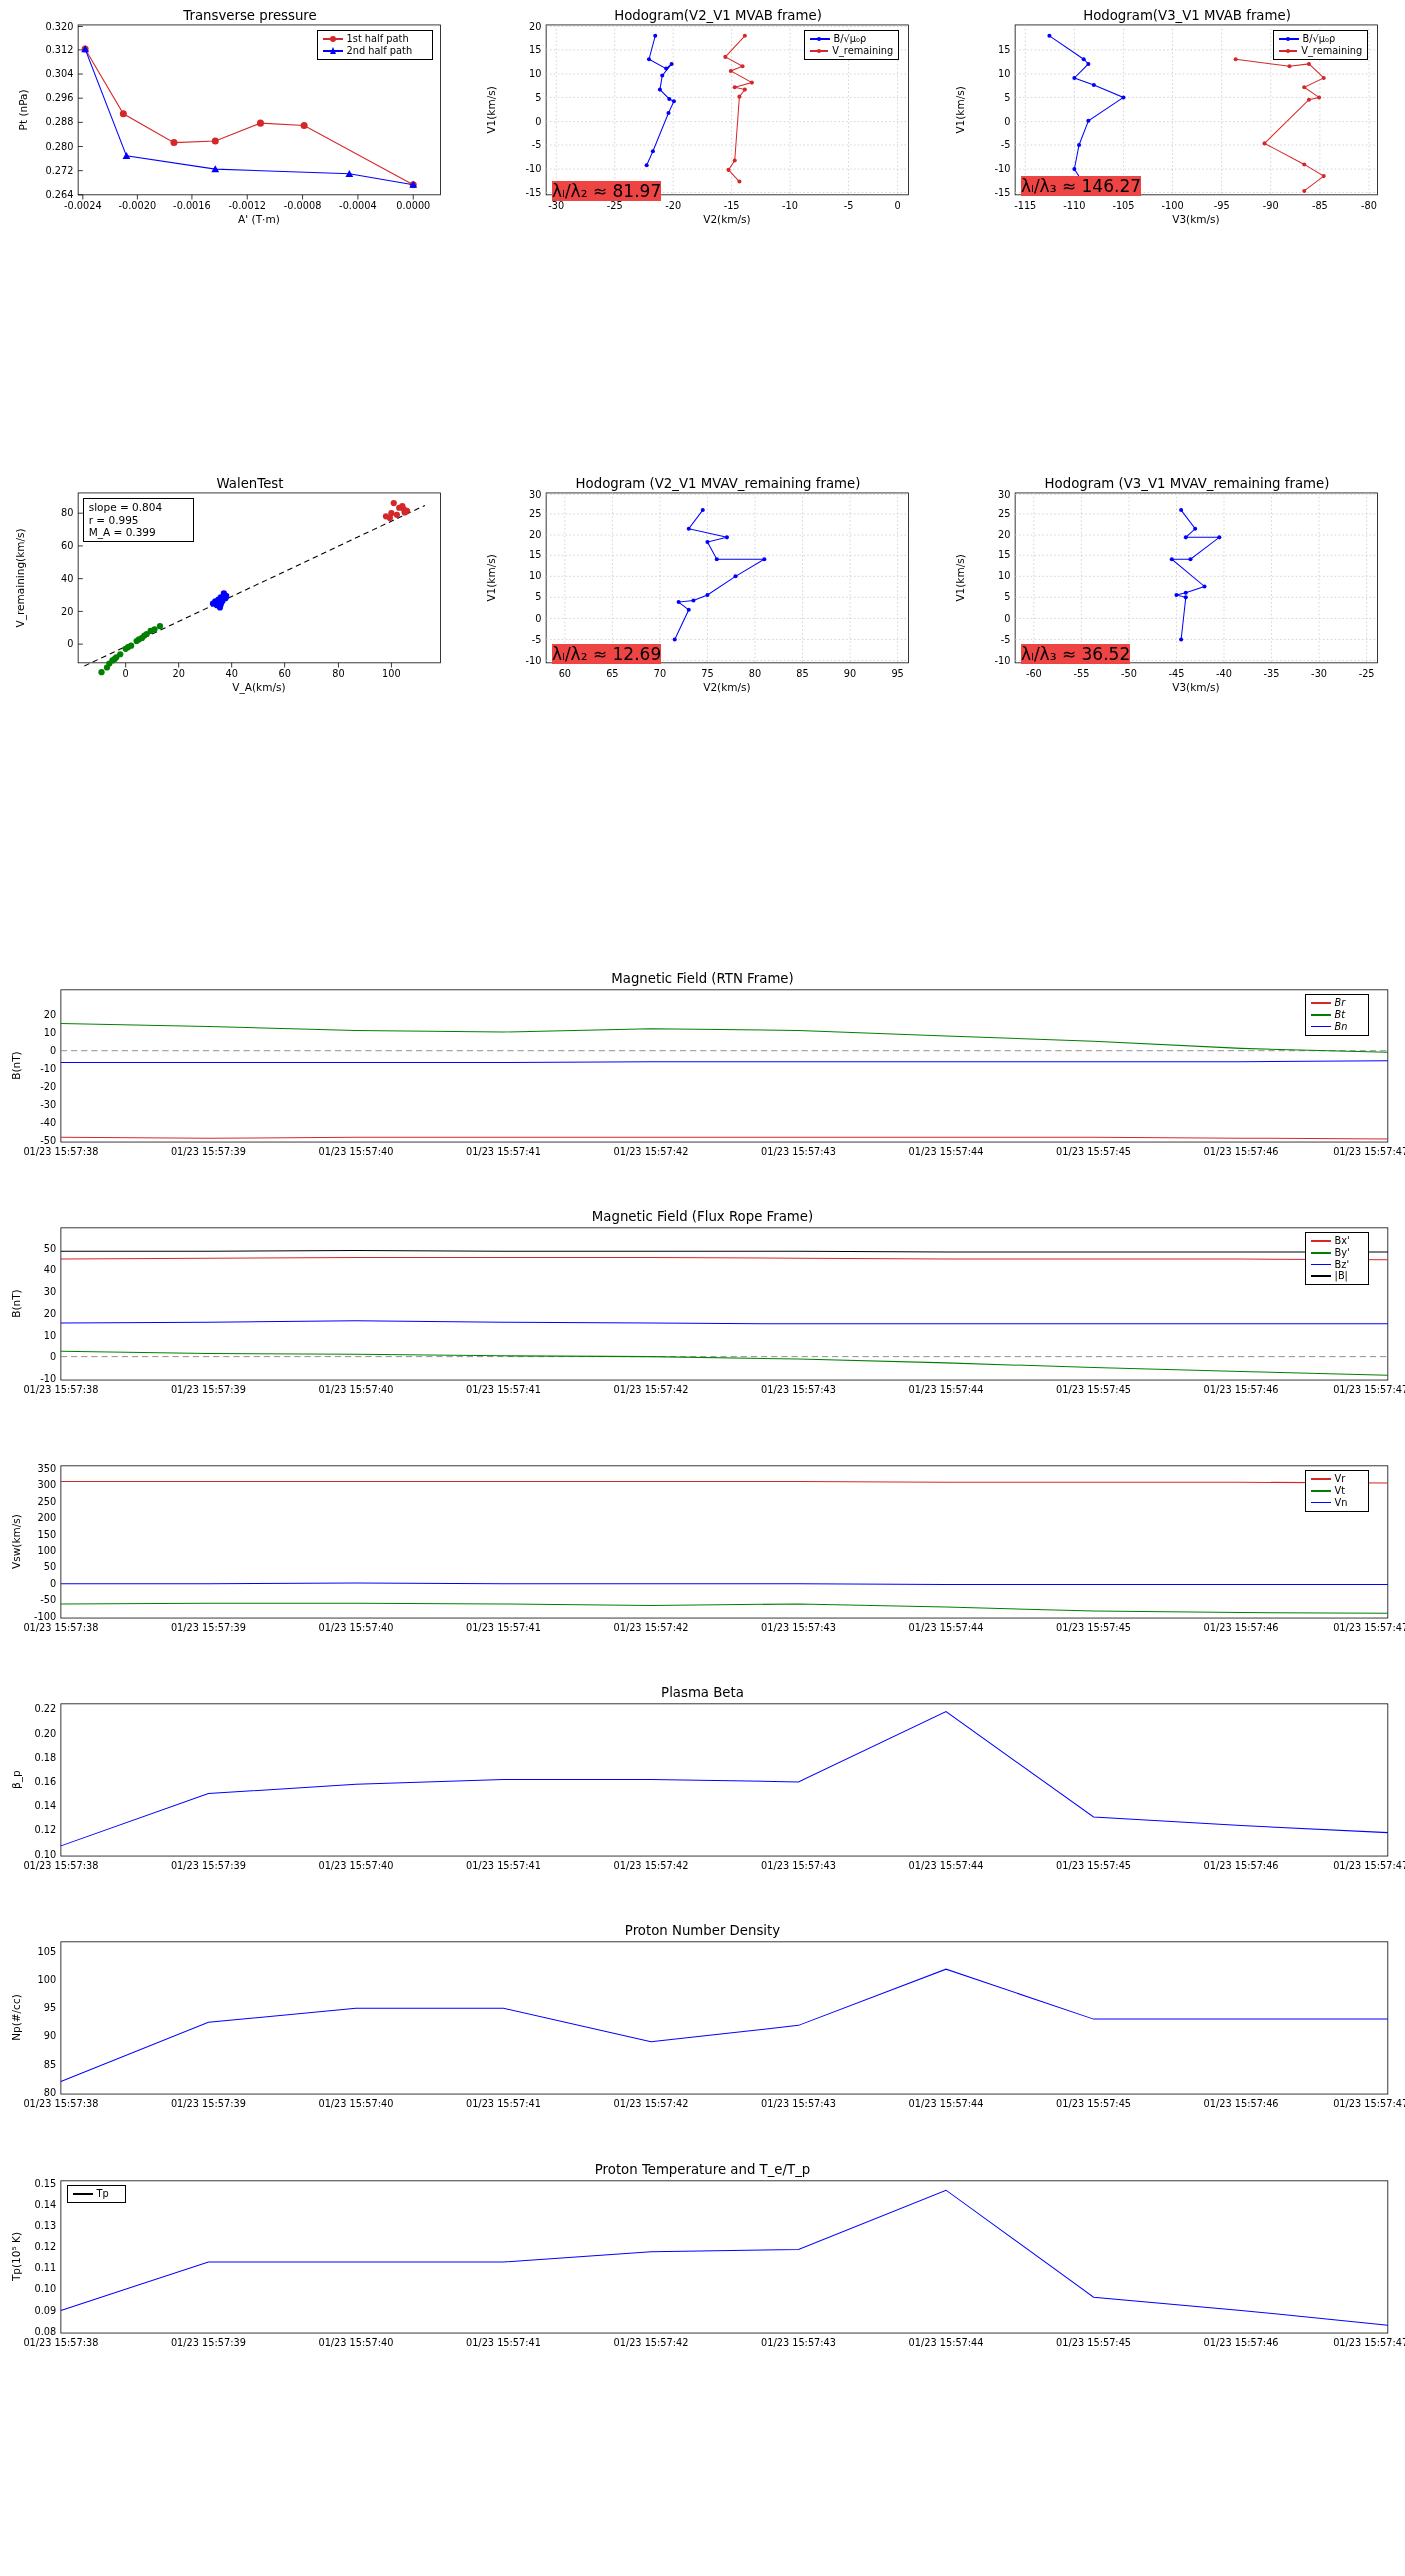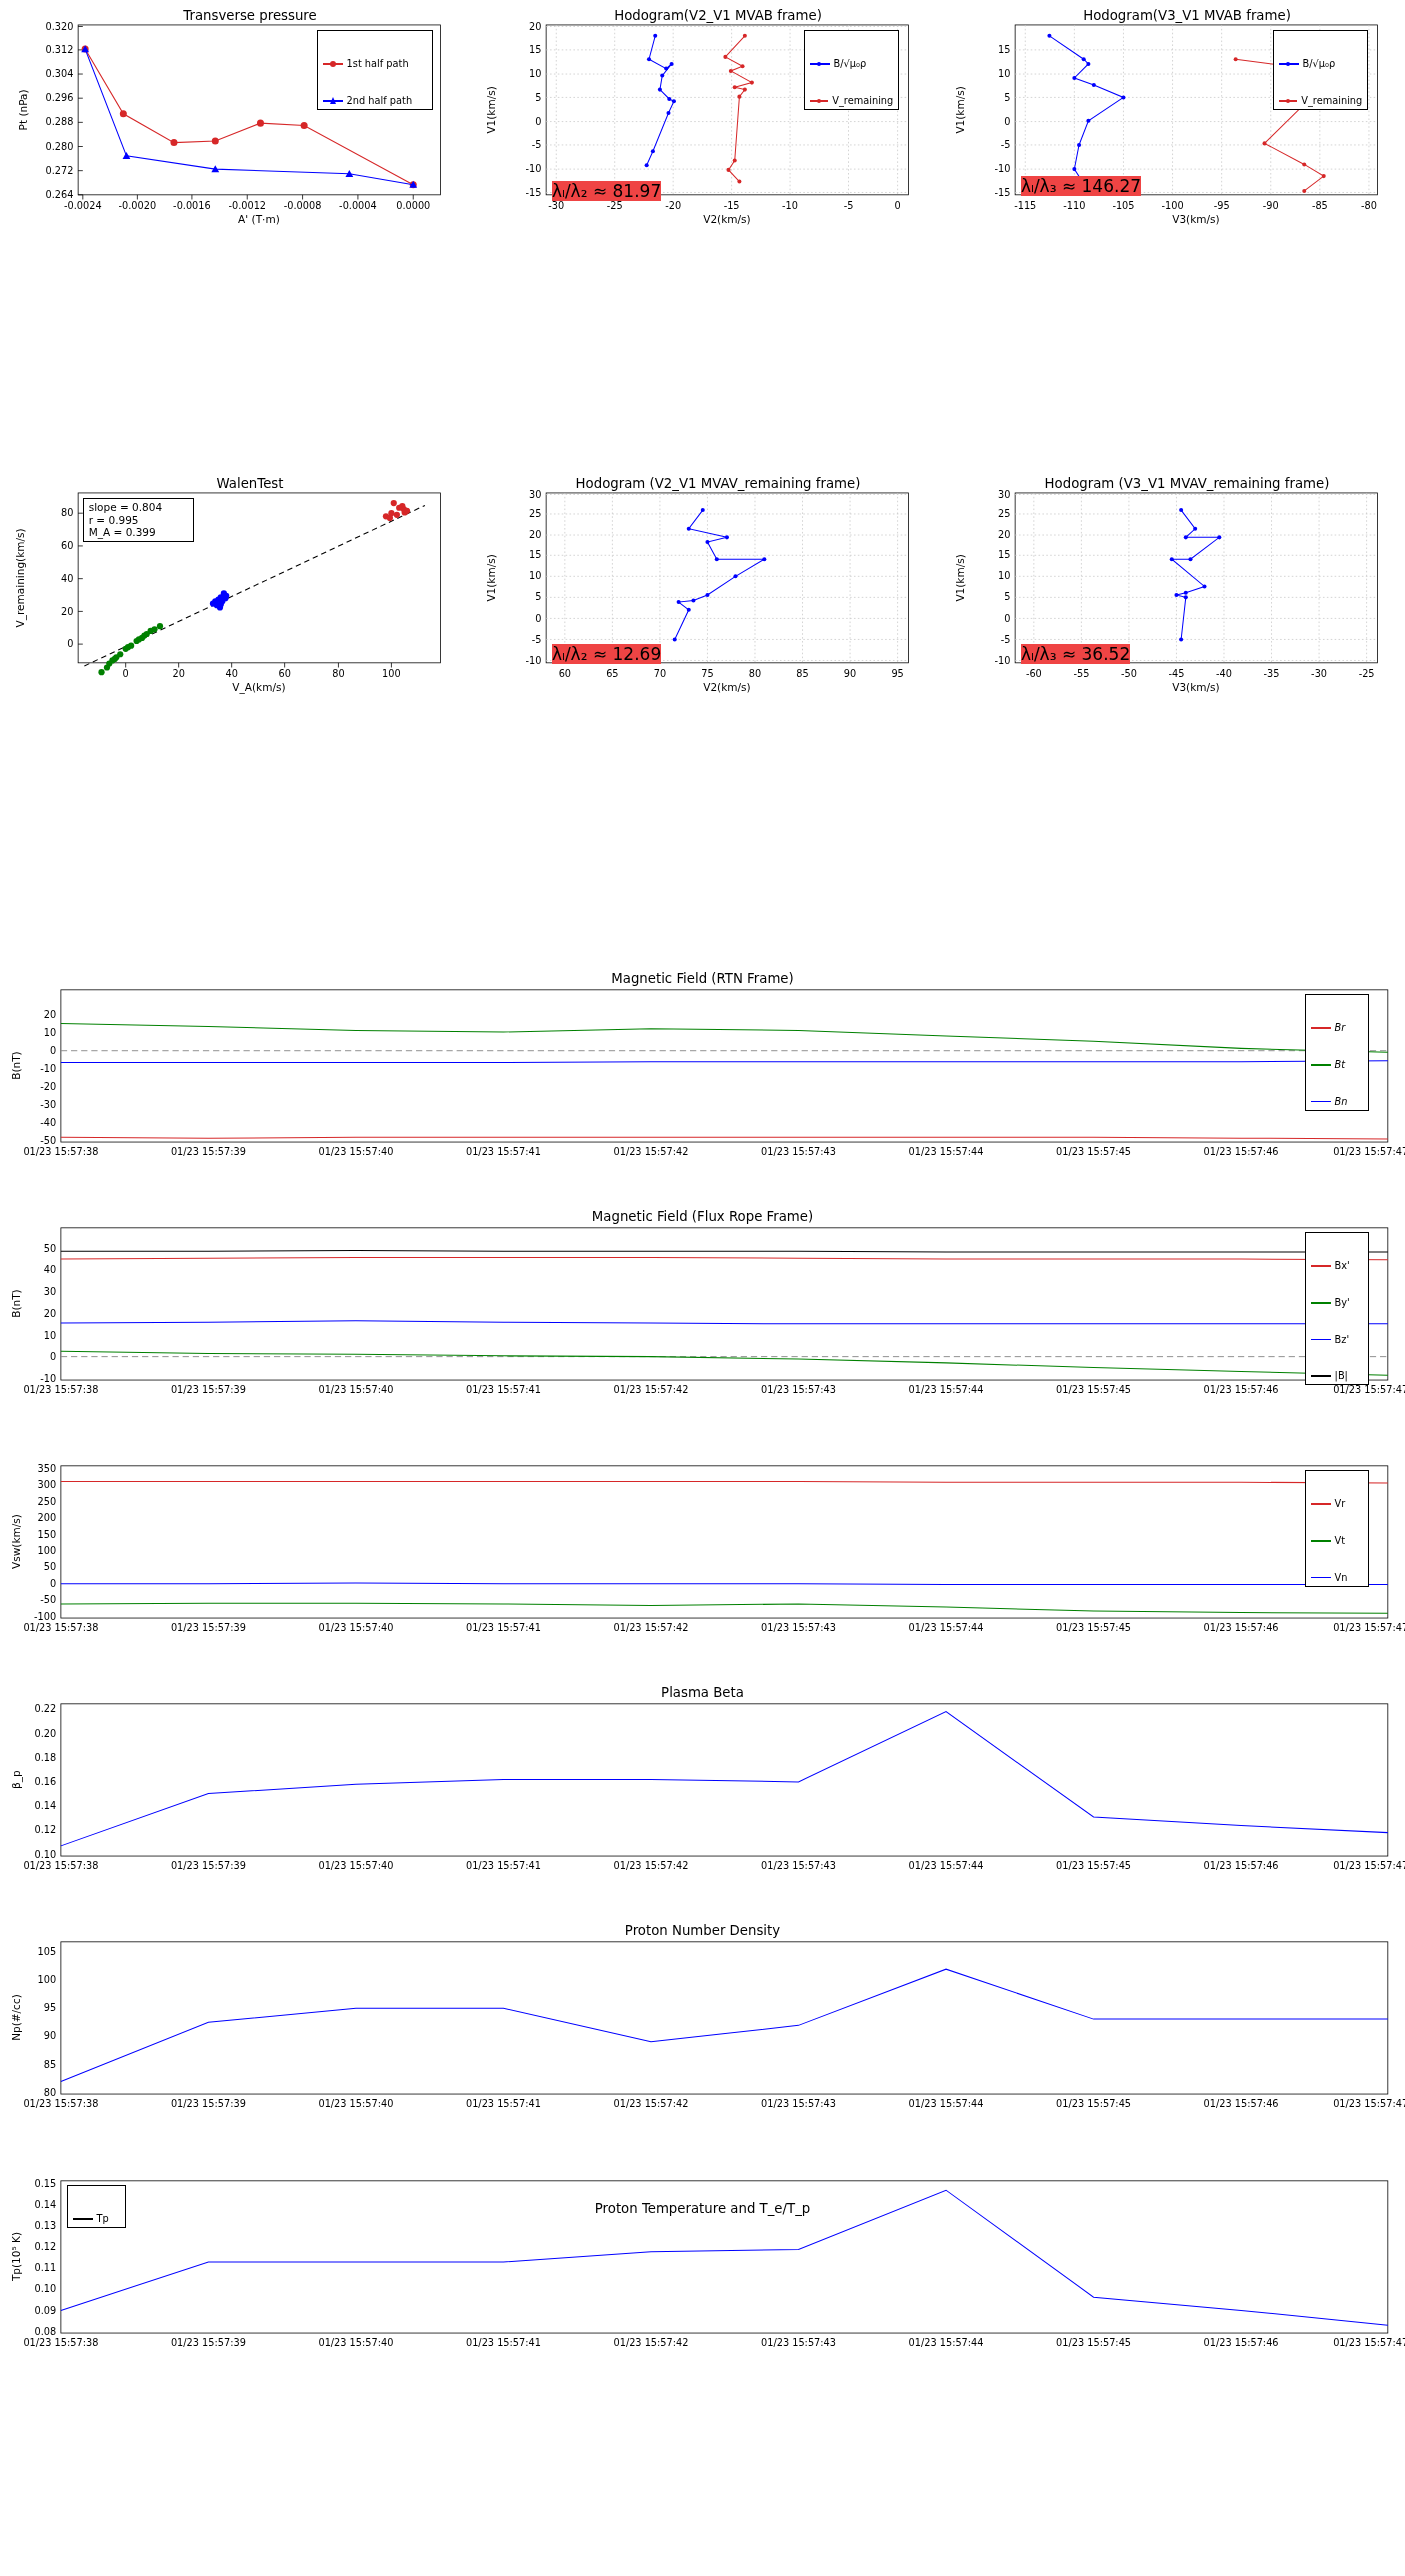--- a/index.html
+++ b/index.html
@@ -4,21 +4,21 @@
 <style>
   html,body{margin:0;padding:0;background:#ffffff;}
   body{width:1405px;height:2576px;font-family:"DejaVu Sans",sans-serif;color:#000;}
   .page{position:relative;width:1405px;height:2576px;}
   .panel{position:absolute;}
   .ptitle{position:absolute;text-align:center;font-size:13.3px;color:#000;}
   svg{display:block;}
   .tick{font-size:12.5px;fill:#000;font-family:"DejaVu Sans",sans-serif;}
   .axlabel{font-size:13.5px;fill:#000;font-family:"DejaVu Sans",sans-serif;}
   .legbox{position:absolute;border:0.8px solid #000;background:#fff;font-size:9.8px;padding:2.3px 4.7px;box-sizing:border-box;}
-  .legrow{display:flex;align-items:center;gap:3.9px;line-height:11.7px;white-space:nowrap;margin-top:25px;}
+  .legrow{display:flex;align-items:center;gap:3.9px;line-height:11.7px;white-space:nowrap;}
   .swatch{display:inline-block;width:20px;height:1.6px;position:relative;}
   .swatch i{position:absolute;left:7px;top:-2.3px;width:6.2px;height:6.2px;border-radius:50%;display:block;}
   .swatch .tri{position:absolute;left:7px;top:-3.1px;width:0;height:0;border-left:3.9px solid transparent;border-right:3.9px solid transparent;}
   .annot{position:absolute;font-size:17px;background:#ef4444;}
   .annotbox{position:absolute;border:0.8px solid #000;background:#fff;font-size:10.5px;padding:2.3px 4.7px;line-height:12.5px;}
   .grid line{stroke:#c8c8c8;stroke-width:1;stroke-dasharray:2,3;}
 </style>
 </head>
 <body>
 
@@ -697,21 +697,21 @@
           <text x="1023" y="249">01/23 15:57:43</text>
         <text x="1212" y="249">01/23 15:57:44</text>
           <text x="1401" y="249">01/23 15:57:45</text>
         <text x="1590" y="249">01/23 15:57:46</text>
           <text x="1756" y="249">01/23 15:57:47</text>
       </g>
     </svg>
   </div>
 
   <div class="panel" style="left:0px;top:2151px;width:1405px;height:215px;">
-    <div class="ptitle" style="left:0px;top:11px;width:1405px;margin-top:39px;">Proton Temperature and T_e/T_p</div>
+    <div class="ptitle" style="left:0px;top:11px;width:1405px;">Proton Temperature and T_e/T_p</div>
     <svg width="1405" height="215" viewBox="0 0 1800 275">
       <rect x="78" y="38" width="1700" height="195" fill="#fff" stroke="#000" stroke-width="1"></rect>
       <g class="tick" text-anchor="end">
         <text x="72" y="235">0.08</text>
           <text x="72" y="208">0.09</text>
           <text x="72" y="181">0.10</text>
         <text x="72" y="154">0.11</text>
           <text x="72" y="127">0.12</text>
           <text x="72" y="100">0.13</text>
         <text x="72" y="73">0.14</text>

